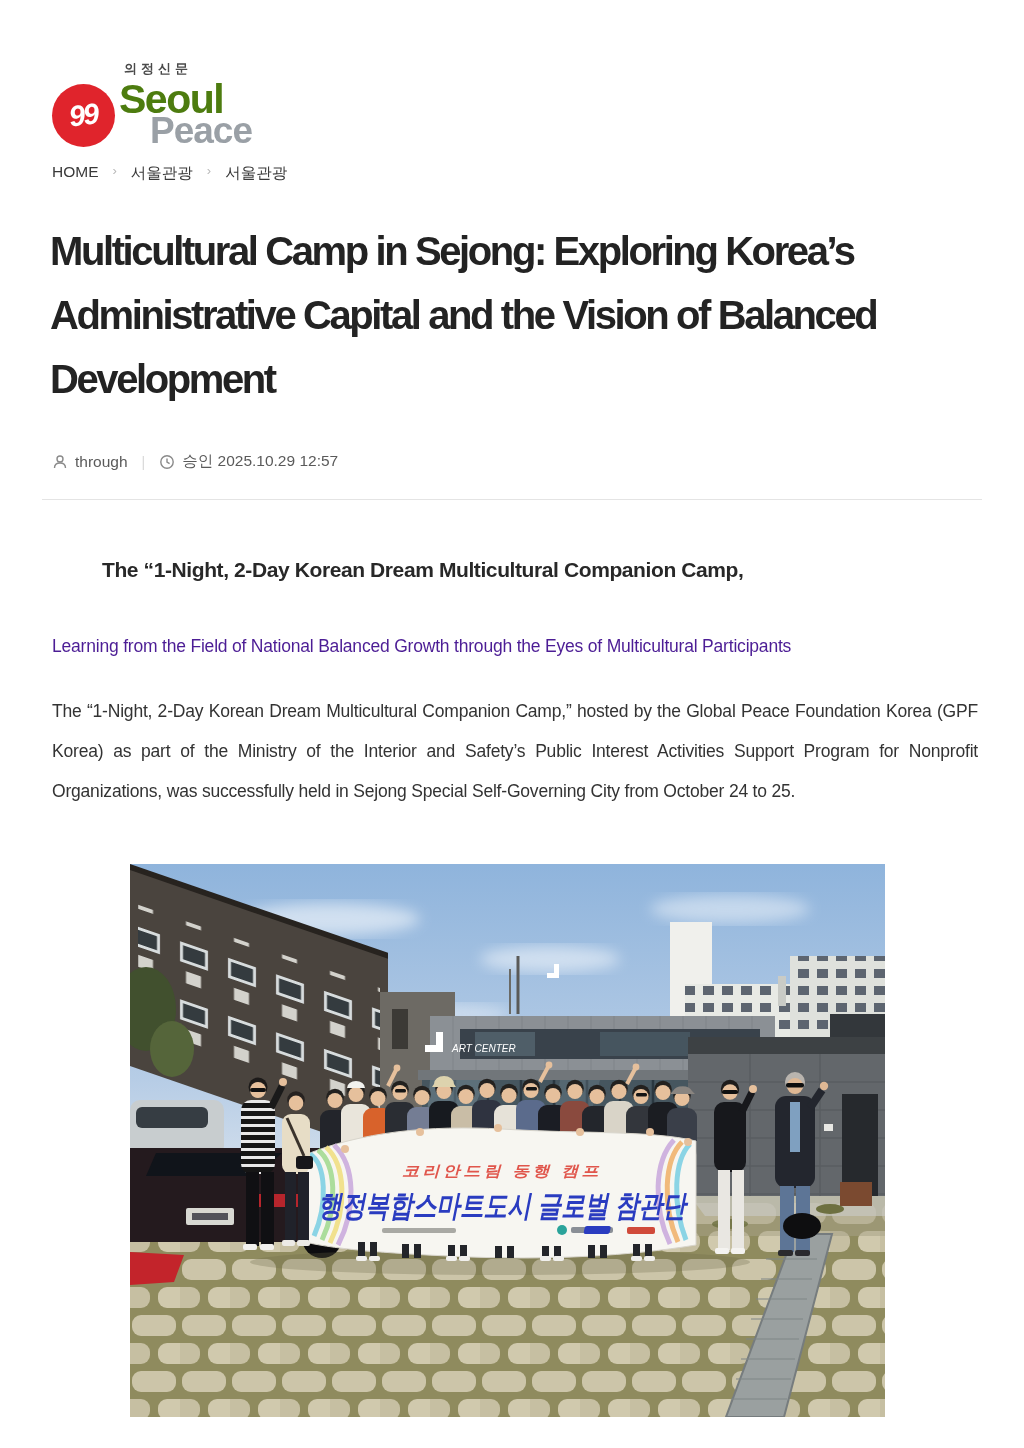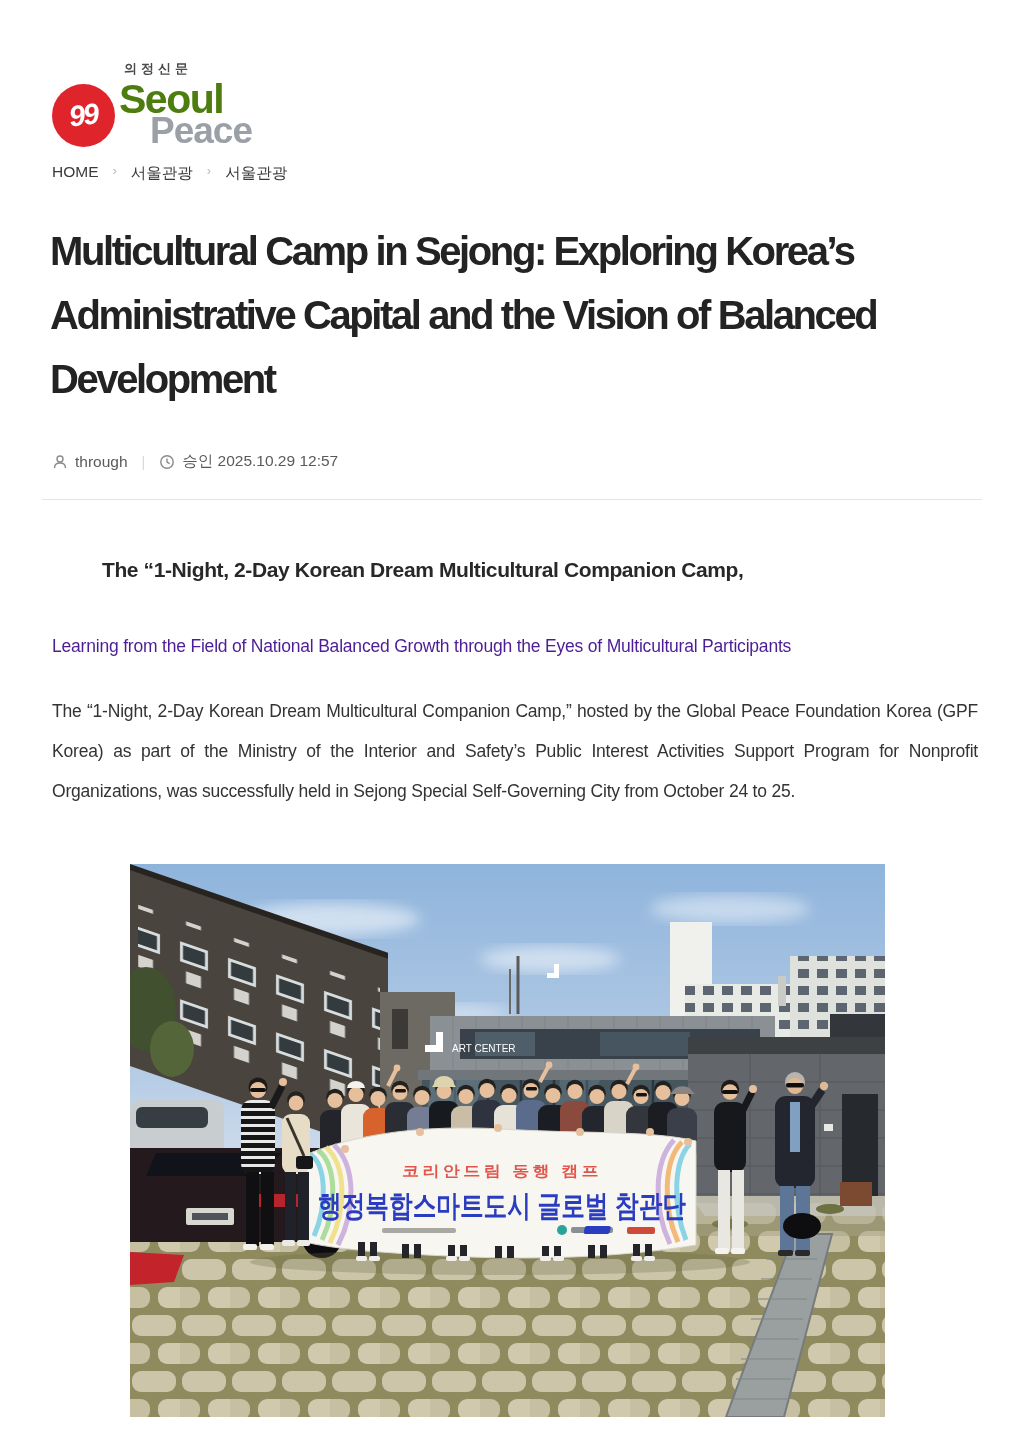--- a/index.html
+++ b/index.html
@@ -36,21 +36,21 @@
 
   
   .subhead { left:52px; top:551px; display:flex; align-items:flex-start;margin-left:28px; }
   .subhead .bar { width:5px; background:#a6a6a6; margin-right:17px; }
   .subhead .txt { font-size:21px; font-weight:700; color:#282828; line-height:38px; letter-spacing:-0.4px; }
 
   .para1 { left:52px; top:636px; width:926px; font-size:17.5px; color:#4c1d95; letter-spacing:-0.2px; }
   .para2 { left:52px; top:691px; width:926px; font-size:17.5px; color:#333; line-height:40px;
     text-align:justify; letter-spacing:-0.2px; }
 
-  figure.photo { left:130px; top:864px; width:755px; height:396px; }
+  figure.photo { left:130px; top:864px; width:755px; height:396px;font-style:italic; }
   figure.photo svg { display:block; width:755px; height:553px; }
 </style>
 </head>
 <body>
 
 <div class="abs masthead-kr">의정신문</div>
 <div class="abs logo-badge">
   <span>99</span>
 </div>
 <div class="abs logo-seoul">Seoul</div>

